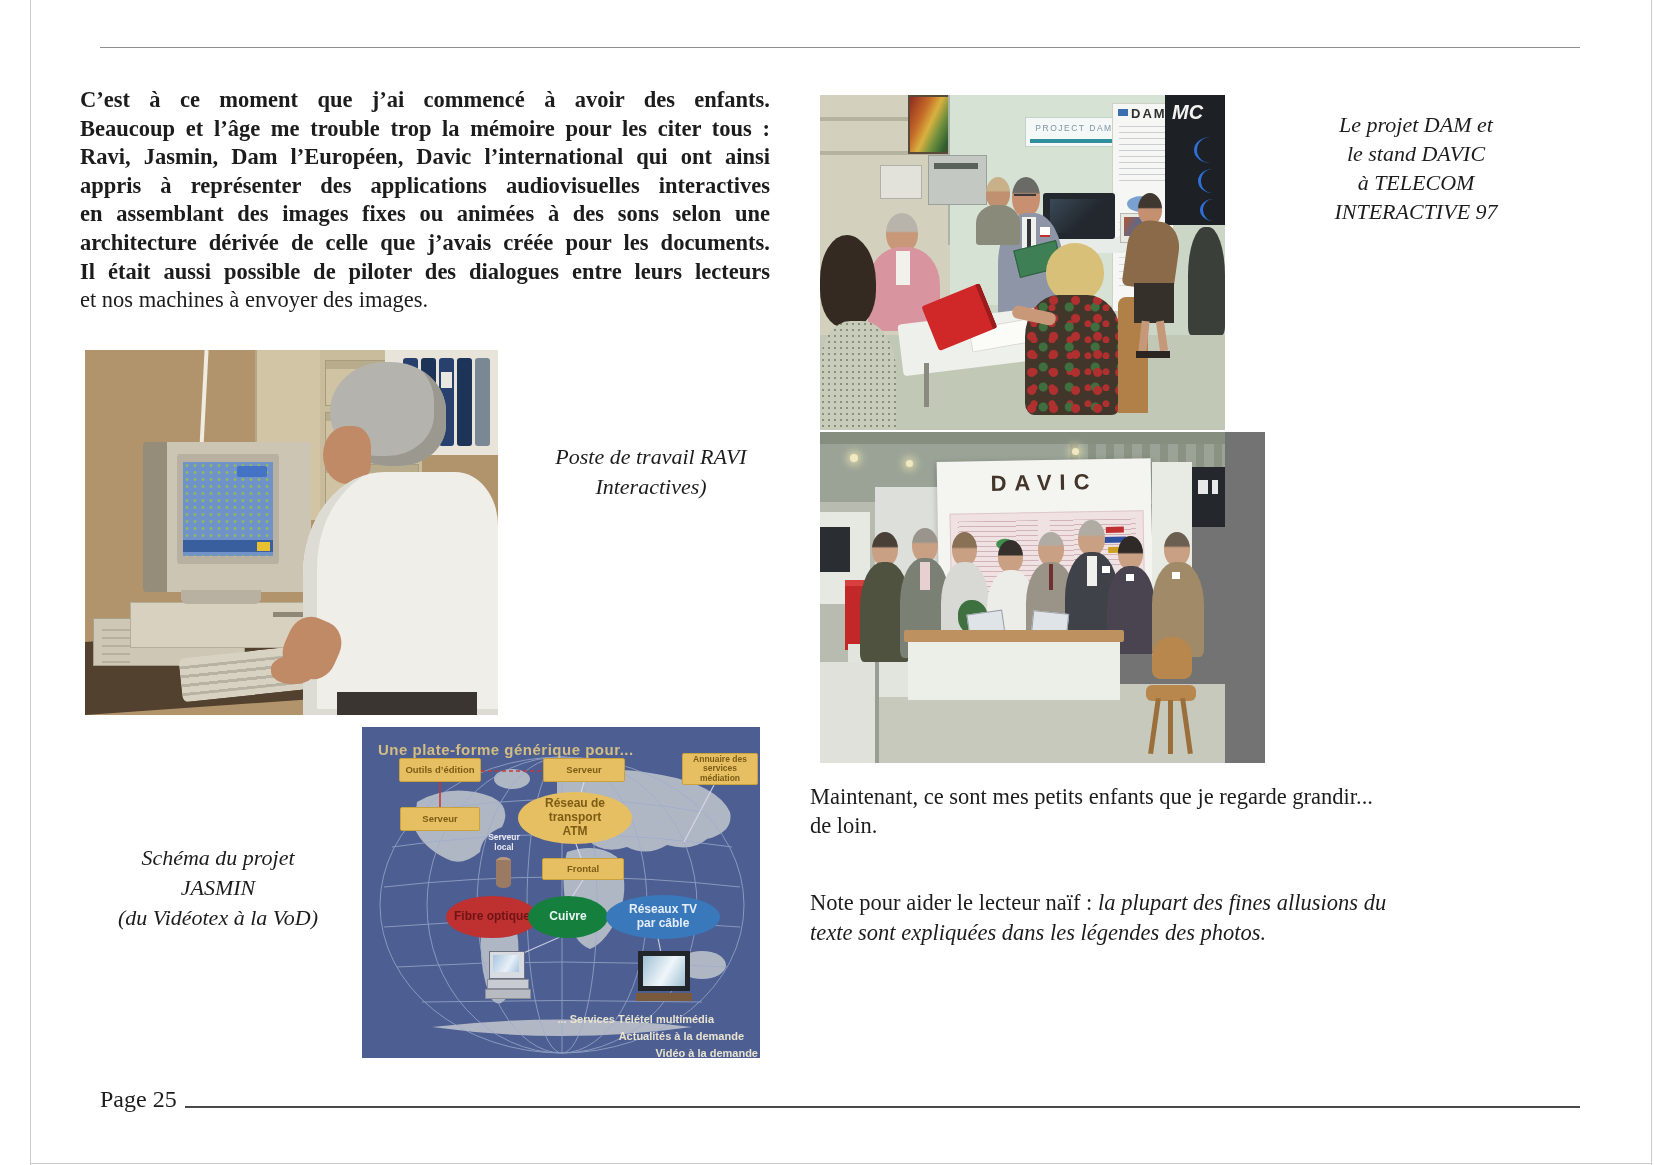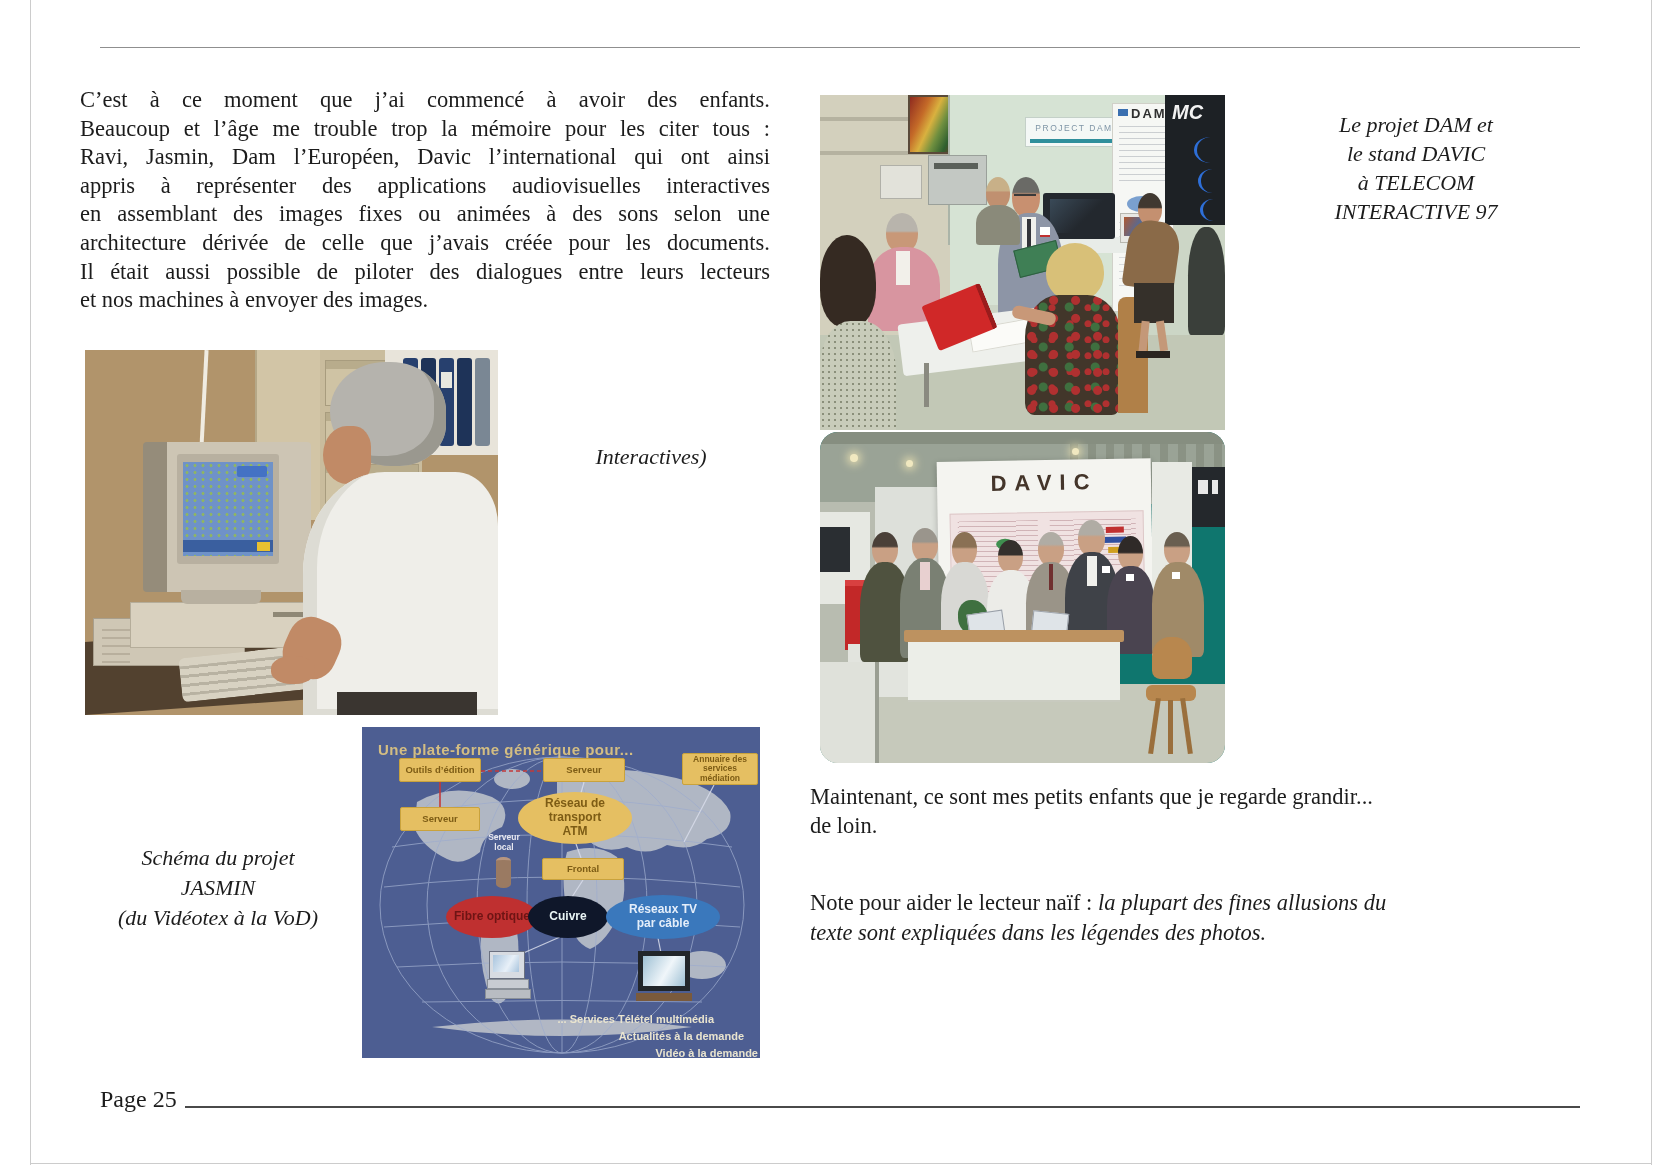--- a/index.html
+++ b/index.html
@@ -1,35 +1,35 @@
 <!DOCTYPE html>
 <html><head>
 <meta charset="utf-8">
 <style>
   html,body{margin:0;padding:0;background:#ffffff;}
   .sheet{position:relative;width:1654px;height:1165px;background:#ffffff;overflow:hidden;
          font-family:"Liberation Serif", serif;color:#1c1c1c;}
   .abs{position:absolute;}
   
   .intro{left:80px;top:86px;width:690px;font-size:22.5px;line-height:28.6px;}
-  .jline{text-align:justify;text-align-last:justify;}
+  .jline{text-align:justify;text-align-last:justify;font-weight:bold;}
   .jline-last{text-align:left;}
   .caption{font-style:italic;font-size:22px;text-align:center;}
   .cap-dam{left:1300px;top:110px;width:232px;line-height:29px;}
   .cap-ravi{left:500px;top:442px;width:302px;line-height:30px;}
   .cap-jasmin{left:95px;top:843px;width:246px;line-height:30px;}
   .closing{left:810px;top:782px;width:660px;font-size:22.5px;line-height:29px;white-space:pre-line;}
   .note{left:810px;top:888px;width:800px;font-size:22.5px;line-height:30px;}
   .note i{font-style:italic;}
   .footer-label{left:100px;top:1086px;font-size:24px;}
   .rule{background:#8f8f8f;}
   
   .photo{overflow:hidden;}
   .ph-dam{left:820px;top:95px;width:405px;height:335px;background:#ccd6c6;}
-  .ph-davic{left:820px;top:432px;width:405px;height:331px;background:#0f766e;border-radius:18px;}
+  .ph-davic{left:820px;top:432px;width:445px;height:331px;background:#737373;}
   .ph-ravi{left:85px;top:350px;width:413px;height:365px;background:#b1946b;}
   
   .diagram{left:362px;top:727px;width:398px;height:331px;background:#4d5e92;overflow:hidden;
            font-family:"Liberation Sans", sans-serif;}
   .dg-title{left:16px;top:14px;font-size:15px;font-weight:bold;color:#d3bd82;letter-spacing:.5px;}
   .dg-box{background:#e5bf62;border:1px solid #c9a23c;border-radius:2px;color:#7d5c15;
           font-size:9.5px;font-weight:bold;display:flex;align-items:center;justify-content:center;
           text-align:center;white-space:pre-line;line-height:1.1;box-sizing:border-box;}
   .dg-ell{border-radius:50%;font-size:12px;font-weight:bold;display:flex;align-items:center;
           justify-content:center;text-align:center;white-space:pre-line;line-height:1.15;box-sizing:border-box;}
@@ -240,20 +240,21 @@
 
     <div class="abs" style="left:245px;top:12px;width:116px;height:104px;background:#b5b3ad;border-radius:50% 50% 42% 55%;box-shadow:inset -12px -10px 0 #9a988f;"></div>
     <div class="abs" style="left:238px;top:76px;width:48px;height:58px;background:#c18a66;border-radius:55% 40% 40% 55%;"></div>
     <div class="abs" style="left:218px;top:122px;width:195px;height:243px;background:#efeee9;border-radius:42% 22% 0 0;box-shadow:inset 14px -6px 0 #dddcd4;"></div>
     <div class="abs" style="left:200px;top:268px;width:54px;height:60px;background:#c18a66;border-radius:40%;transform:rotate(24deg);"></div>
     <div class="abs" style="left:186px;top:306px;width:44px;height:28px;background:#c18a66;border-radius:45%;"></div>
     <div class="abs" style="left:252px;top:342px;width:140px;height:23px;background:#3a3530;"></div>
   </div>
 
   <div class="abs caption cap-ravi">
+    <div>Poste de travail RAVI</div>
     <div>Interactives)</div>
   </div>
 
   <div class="abs caption cap-jasmin">
     <div>Schéma du projet</div>
     <div>JASMIN</div>
     <div>(du Vidéotex à la VoD)</div>
   </div>
 
   <div class="abs diagram">
@@ -299,21 +300,21 @@
     <div class="abs dg-box" style="left:320px;top:26px;width:76px;height:32px;font-size:8.5px;">Annuaire des
 services médiation</div>
     <div class="abs dg-box" style="left:38px;top:80px;width:80px;height:24px;">Serveur</div>
     <div class="abs dg-ell" style="left:156px;top:65px;width:114px;height:52px;background:#e5bf62;color:#7d5c15;">Réseau de transport
 ATM</div>
     <div class="abs" style="left:112px;top:106px;width:60px;text-align:center;white-space:pre-line;color:#e8e8f0;font-size:8.5px;font-weight:bold;line-height:1.15;">Serveur
 local</div>
     <div class="abs" style="left:134px;top:130px;width:15px;height:28px;background:#9a7a62;border-radius:7px/4px;border-top:3px solid #b89680;"></div>
     <div class="abs dg-box" style="left:180px;top:131px;width:82px;height:22px;">Frontal</div>
     <div class="abs dg-ell" style="left:84px;top:169px;width:92px;height:42px;background:#bf3030;color:#6e1414;">Fibre optique</div>
-    <div class="abs dg-ell" style="left:166px;top:169px;width:80px;height:42px;background:#0f172a;color:#eaf6f6;">Cuivre</div>
+    <div class="abs dg-ell" style="left:166px;top:169px;width:80px;height:42px;background:#15803d;color:#eaf6f6;">Cuivre</div>
     <div class="abs dg-ell" style="left:244px;top:168px;width:114px;height:44px;background:#3a78bc;color:#e4eefa;">Réseaux TV
 par câble</div>
 
     <div class="abs" style="left:123px;top:224px;width:44px;height:46px;">
       <div style="position:absolute;left:4px;top:0;width:34px;height:26px;background:#d8dce2;border:1px solid #6a7080;"></div>
       <div style="position:absolute;left:8px;top:4px;width:26px;height:17px;background:linear-gradient(120deg,#a8c4dd,#e8f0f8 60%,#a8c4dd);"></div>
       <div style="position:absolute;left:2px;top:28px;width:40px;height:8px;background:#c8ccd2;border:1px solid #8a9098;"></div>
       <div style="position:absolute;left:0;top:38px;width:44px;height:8px;background:#b8bcc2;border:1px solid #8a9098;"></div>
     </div>
 

